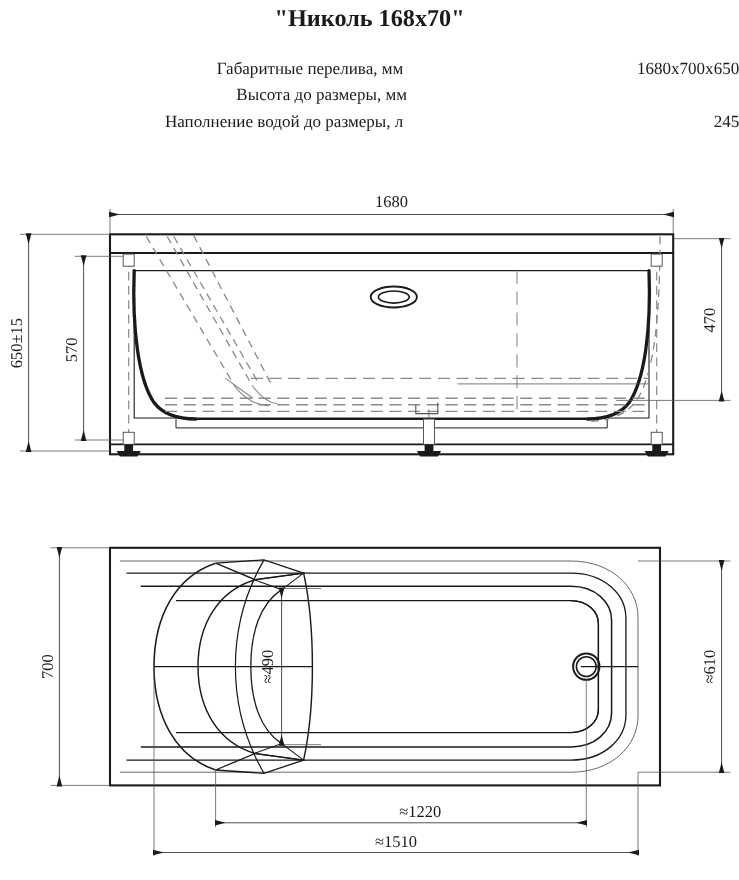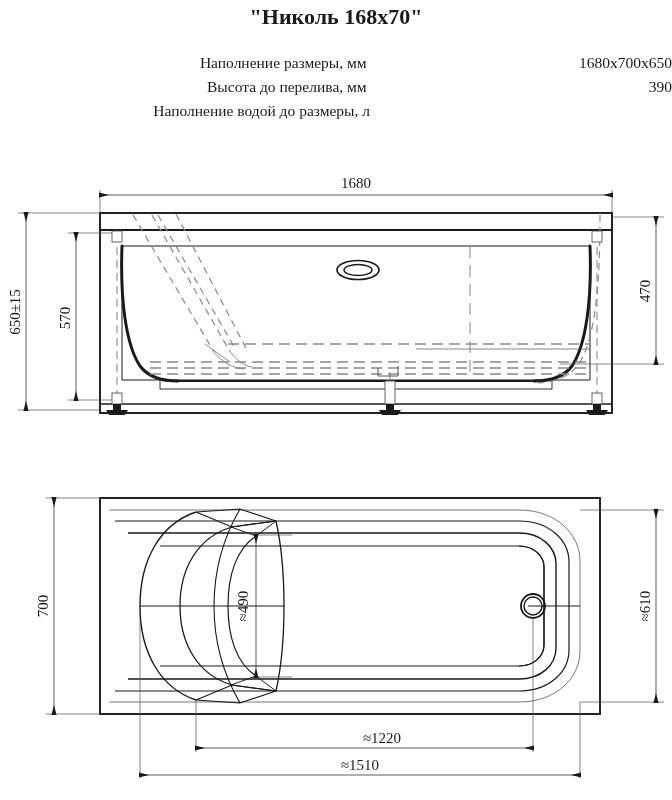--- a/index.html
+++ b/index.html
@@ -32,29 +32,29 @@
     fill:#1a1a1a;
   }
 </style>
 </head>
 <body>
 
 <div class="title">"Николь 168х70"</div>
 
 <div class="spec-table">
   <div class="spec-row">
-    <div class="spec-label">Наполнение размеры, мм</div>
+    <div class="spec-label">Габаритные перелива, мм</div>
     <div class="spec-value">1680х700х650</div>
   </div>
   <div class="spec-row">
-    <div class="spec-label">Высота до перелива, мм</div>
-    <div class="spec-value">390</div>
+    <div class="spec-label">Высота до размеры, мм</div>
   </div>
   <div class="spec-row">
     <div class="spec-label">Наполнение водой до размеры, л</div>
+    <div class="spec-value">245</div>
   </div>
 </div>
 
 <div class="drawing">
 <svg width="672" height="800" viewBox="0 0 672 800" xmlns="http://www.w3.org/2000/svg">
   <defs>
     <marker id="arrIn" markerWidth="10" markerHeight="8" refX="9" refY="4" orient="auto" markerUnits="userSpaceOnUse">
       <path d="M0,4 L10,1.4 L10,6.6 Z" fill="#1a1a1a"></path>
     </marker>
     <marker id="arrInR" markerWidth="10" markerHeight="8" refX="1" refY="4" orient="auto" markerUnits="userSpaceOnUse">

